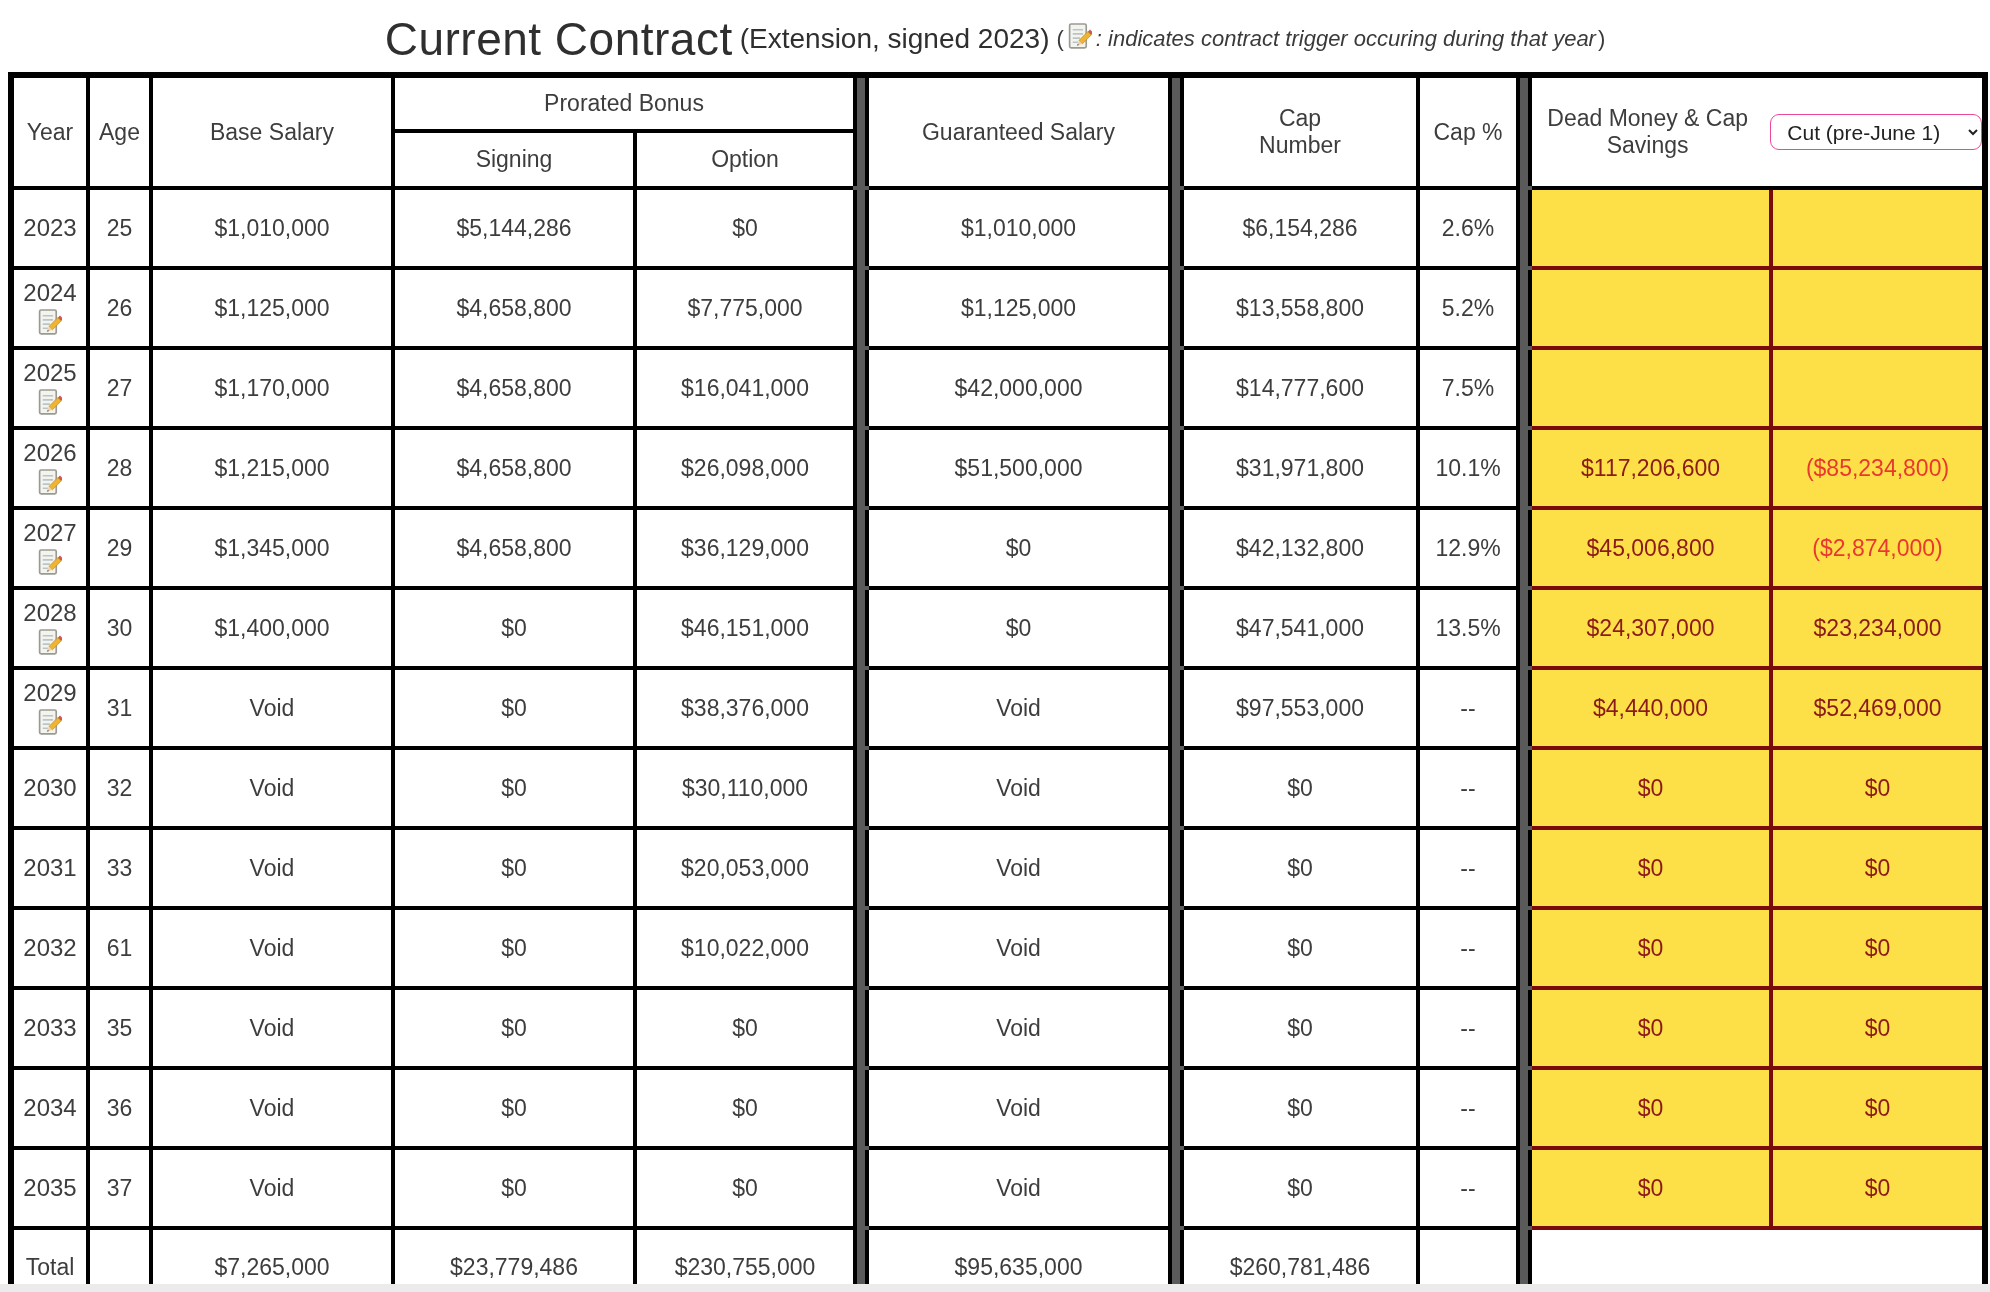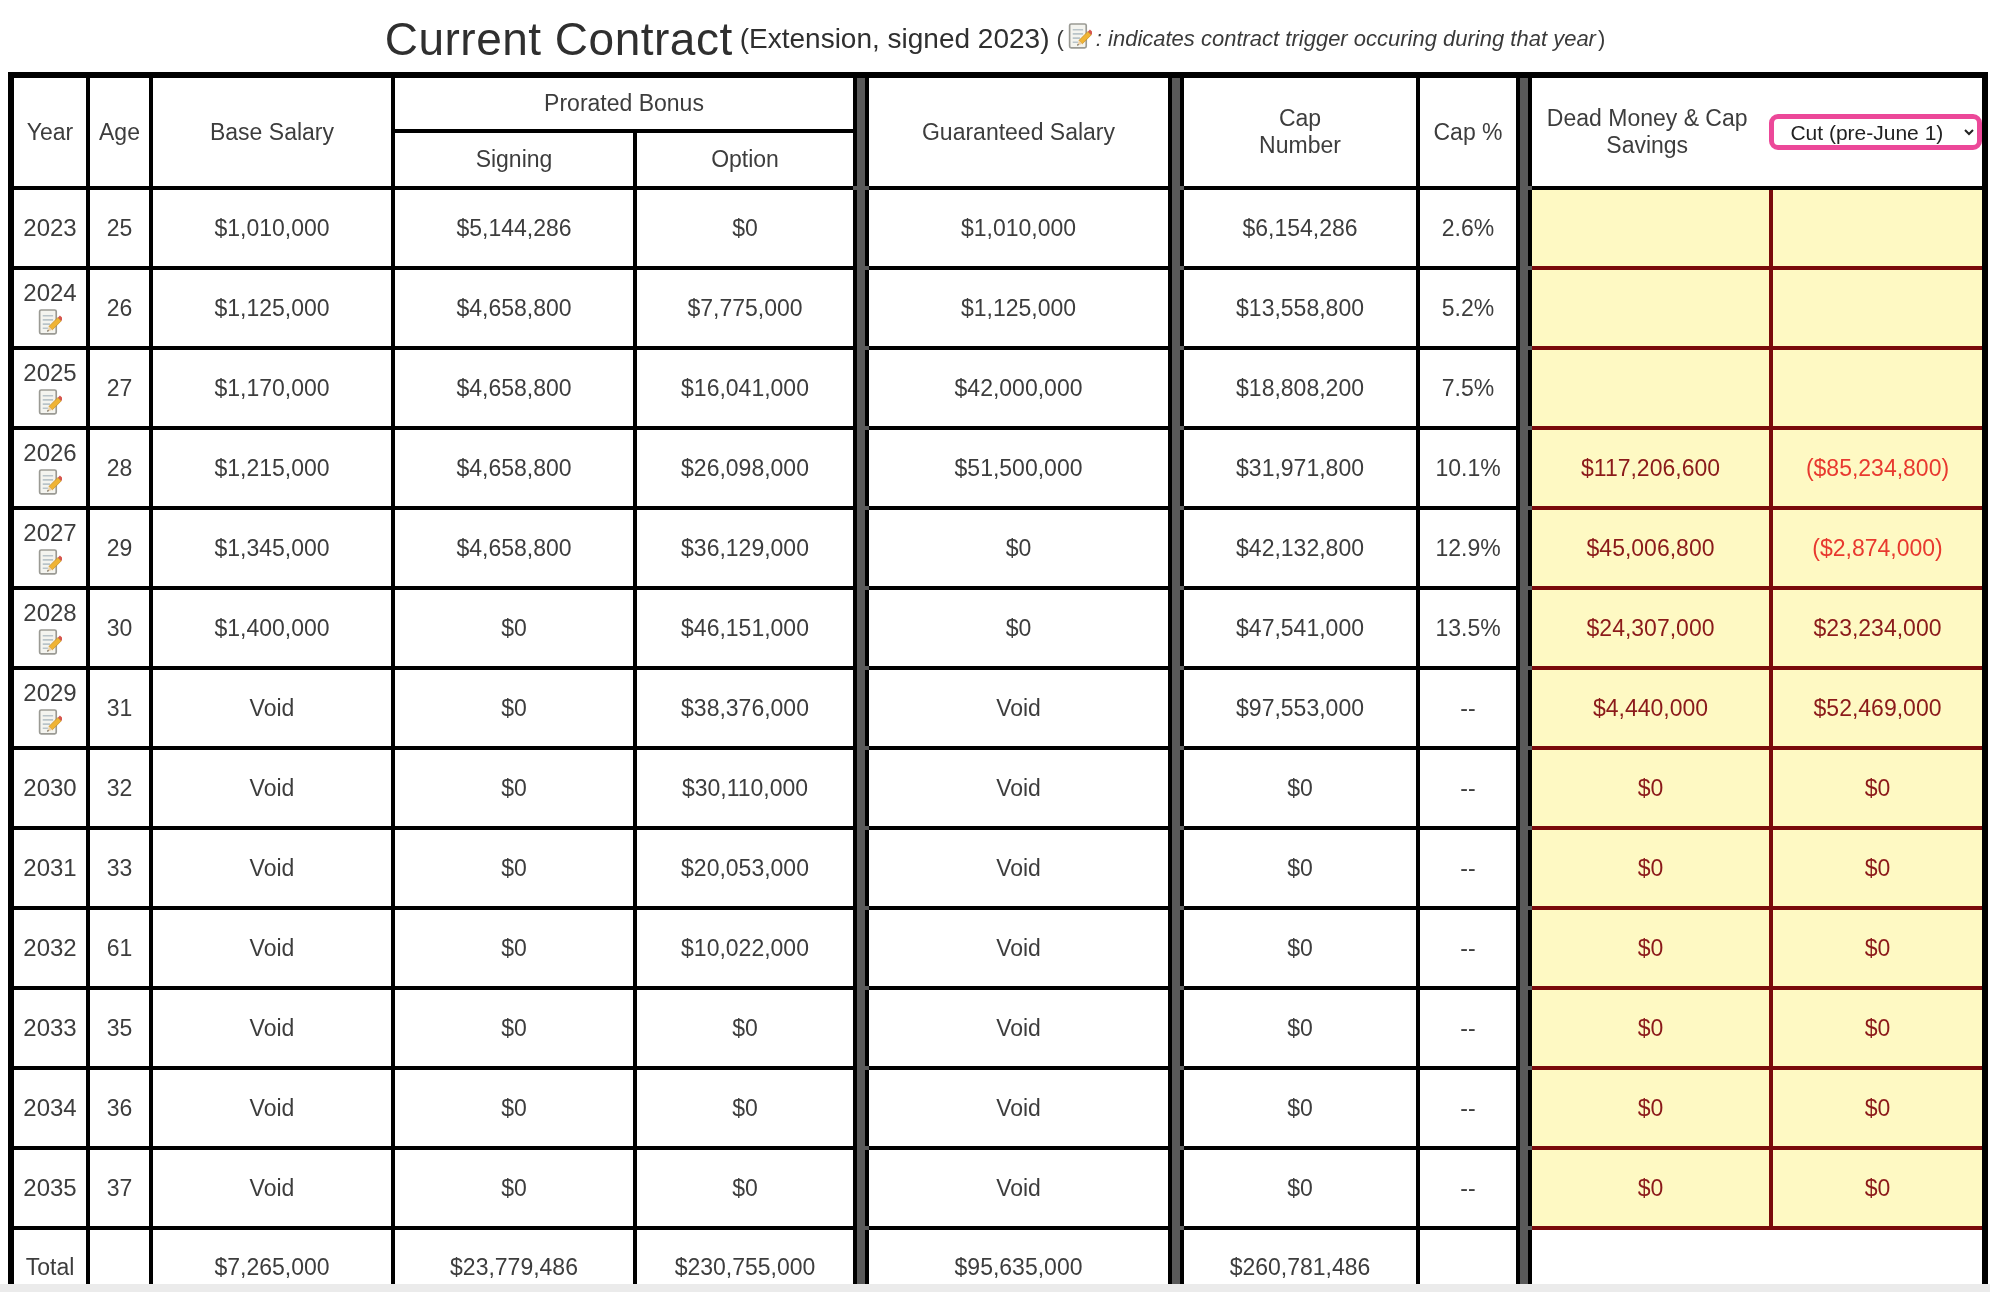--- a/index.html
+++ b/index.html
@@ -20,28 +20,28 @@
         font-size:23px;color:#3d3d3d;font-weight:400;overflow:hidden;}
   thead tr.h1{height:43px;}
   thead tr.h2{height:44px;}
   tbody tr{height:80px;}
   th{white-space:pre-line;}
 
   
   .sep{background:#5a5a5a;border-top-color:#5a5a5a;border-bottom-color:#5a5a5a;padding:0;}
 
   
-  .pink{background:#fef9c3;border-color:#7a0b0b;color:#8b1a1a;}
+  .pink{background:#fde047;border-color:#7a0b0b;color:#8b1a1a;}
   .pink.neg{color:#e8392f;}
   .dm-total{background:#fff;border-color:#000;}
 
   
   .dm-head{display:flex;flex-direction:row;align-items:center;justify-content:center;gap:7px;height:100%;}
   .dm-head select{font-family:"Liberation Sans","DejaVu Sans",sans-serif;font-size:21px;color:#222;
-        width:258px;height:36px;border:5px solid #ec4899;border-radius:9px;background:#fff;padding:0 12px;}
+        width:258px;height:36px;border:1px solid #ec4899;border-radius:9px;background:#fff;padding:0 12px;}
 
   
   .year-wrap{display:flex;flex-direction:column;align-items:center;justify-content:flex-start;line-height:1.05;}
   .year-wrap .yr{font-size:24px;}
   .year-wrap svg{margin-top:3px;}
 
   .bottom-strip{position:absolute;left:0;bottom:0;width:100%;height:8px;background:#ebebeb;}
 </style>
 </head>
 <body>
@@ -176,21 +176,21 @@
   </svg>
 </div>
         </td>
         <td>27</td>
         <td>$1,170,000</td>
         <td>$4,658,800</td>
         <td>$16,041,000</td>
         <td class="sep"></td>
         <td>$42,000,000</td>
         <td class="sep"></td>
-        <td>$18,808,200</td>
+        <td>$14,777,600</td>
         <td>7.5%</td>
         <td class="sep"></td>
         <td class="pink"></td>
         <td class="pink"></td>
       </tr>
       <tr>
         <td>
           <div class="year-wrap">
             <div class="yr">2026</div>
   <svg width="24" height="27" viewBox="0 0 22 26" aria-hidden="true">

